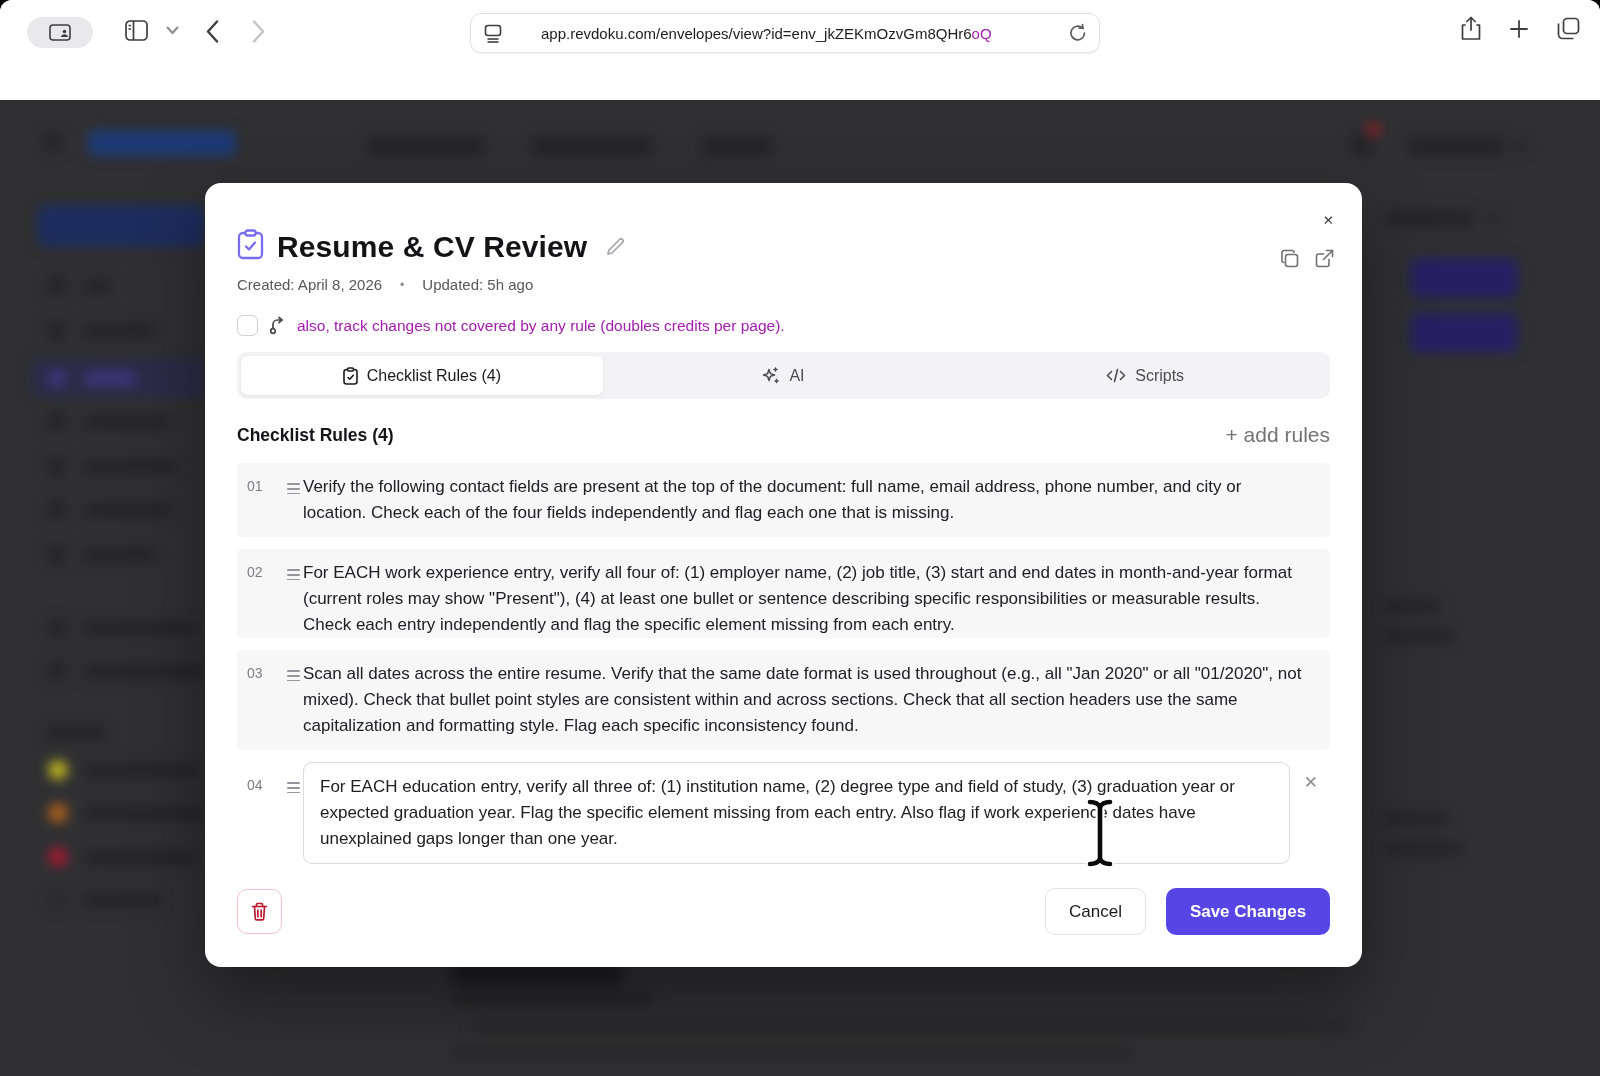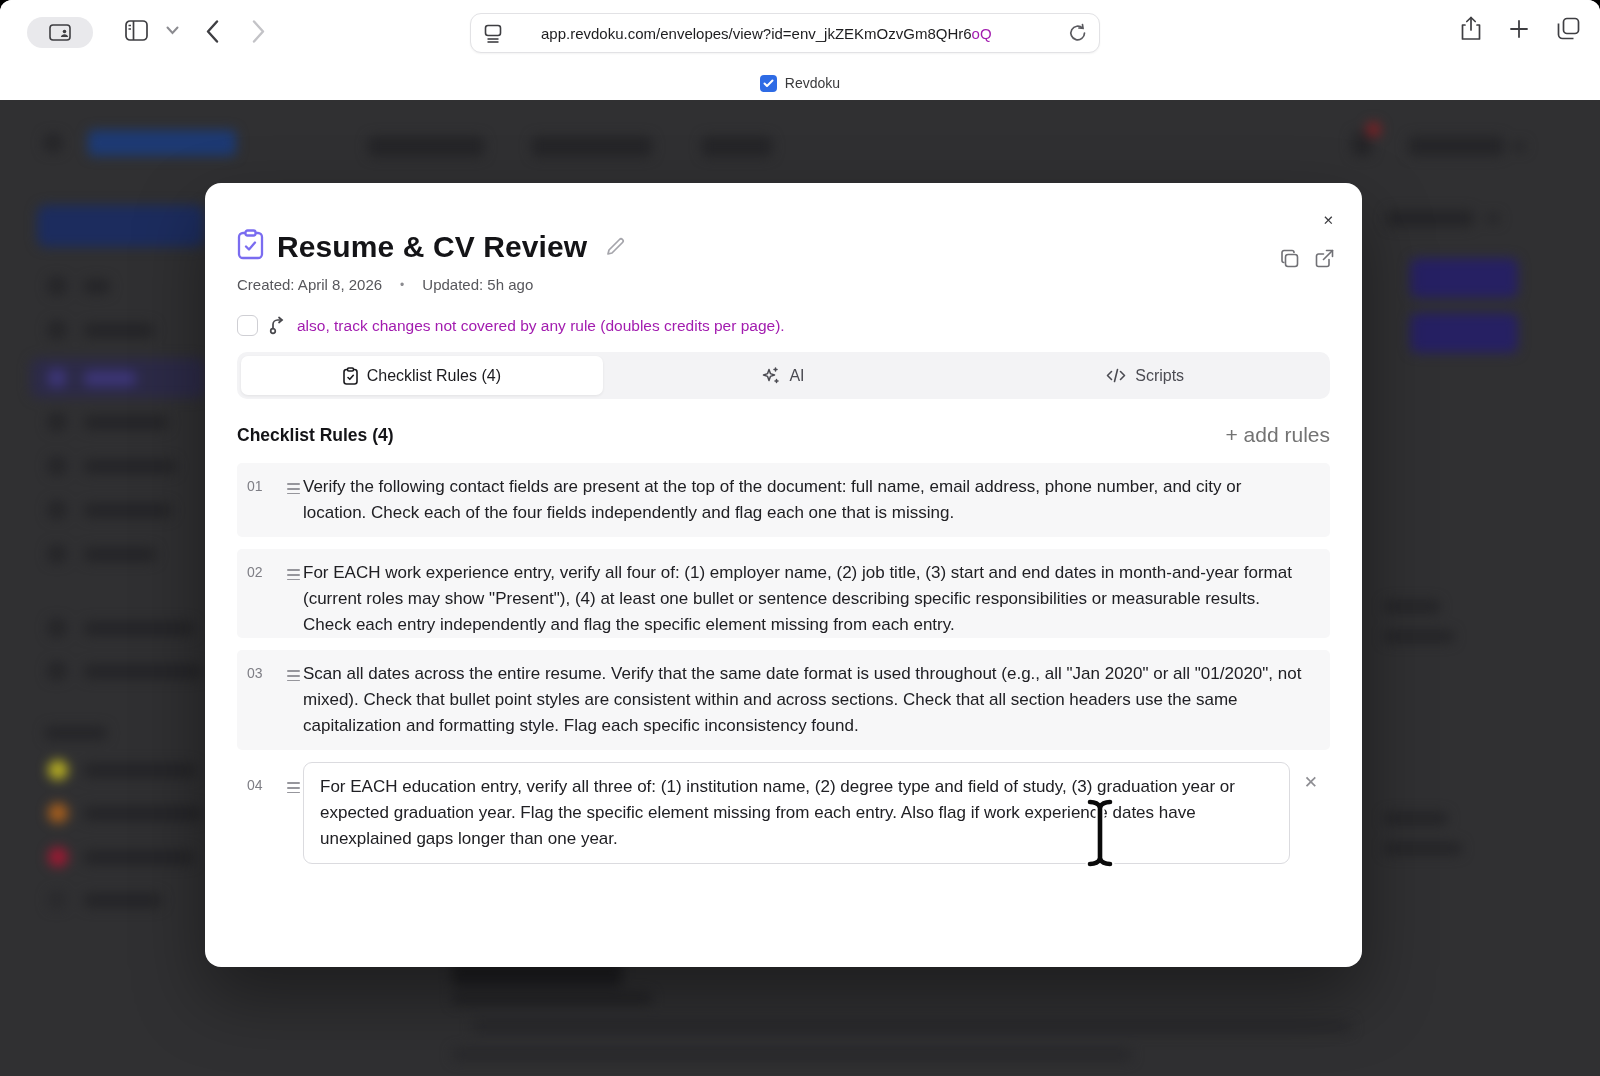--- a/index.html
+++ b/index.html
@@ -149,28 +149,20 @@
         </span>
         <span class="tb-icon">
           <svg width="23" height="23" viewBox="0 0 23 23" fill="none" stroke="#3e3e42" stroke-width="1.7">
               <rect x="6.5" y="1.5" width="15" height="15" rx="3.5"></rect>
               <path d="M16.5 21.5h-11a4 4 0 0 1-4-4v-11"></path>
             </svg>
         </span>
       </div>
     </div>
 
-    <div class="tabstrip">
-      <span class="favicon">
-        <svg width="11" height="9" viewBox="0 0 11 9" fill="none" stroke="#fff" stroke-width="2" stroke-linecap="round" stroke-linejoin="round">
-            <path d="M1.5 4.5 4 7 9.5 1.5"></path>
-          </svg>
-      </span>
-      <span class="tab-title">Revdoku</span>
-    </div>
   </div>
 
   <div class="app-bg">
     <div class="bg-blur">
 
       <div class="shape" style="left:44px;top:34px;width:18px;height:18px"></div>
       <div class="shape blue" style="left:88px;top:30px;width:148px;height:26px"></div>
       <div class="shape" style="left:368px;top:36px;width:116px;height:21px"></div>
       <div class="shape" style="left:532px;top:36px;width:120px;height:21px"></div>
       <div class="shape" style="left:702px;top:36px;width:70px;height:21px"></div>
@@ -360,20 +352,34 @@
               <i></i>
               <i></i>
               <i></i>
             </span>
         </div>
         <div class="edit-box">For EACH education entry, verify all three of: (1) institution name, (2) degree type and field of study, (3) graduation year or expected graduation year. Flag the specific element missing from each entry. Also flag if work experience dates have unexplained gaps longer than one year.</div>
         <button class="rule-remove">✕</button>
       </div>
     </div>
 
+    <div class="m-footer">
+      <button class="trash-btn">
+        <span style="display:flex">
+          <svg width="17" height="19" viewBox="0 0 17 19" fill="none" stroke="#bd1a2e" stroke-width="1.7" stroke-linecap="round">
+              <path d="M1.5 4.5h14"></path>
+              <path d="M5.5 4.5v-2a1 1 0 0 1 1-1h4a1 1 0 0 1 1 1v2"></path>
+              <path d="M3.5 4.5 4.3 16.5a1.5 1.5 0 0 0 1.5 1.4h5.4a1.5 1.5 0 0 0 1.5-1.4L13.5 4.5"></path>
+              <path d="M6.8 8.2v6.5M10.2 8.2v6.5"></path>
+            </svg>
+        </span>
+      </button>
+      <button class="btn-cancel">Cancel</button>
+      <button class="btn-save">Save Changes</button>
+    </div>
   </div>
 
   <div class="ibeam-cursor">
     <svg width="34" height="70" viewBox="0 0 34 70" fill="none">
       <g stroke="#fff" stroke-width="9" stroke-linecap="round" fill="none">
         <path d="M17 9 V61"></path>
           <path d="M7 4 C11.5 4 15 5.2 17 9 C19 5.2 22.5 4 27 4"></path>
           <path d="M7 66 C11.5 66 15 64.8 17 61 C19 64.8 22.5 66 27 66"></path>
       </g>
       <g stroke="#0a0a0a" stroke-width="4.6" stroke-linecap="round" fill="none">

